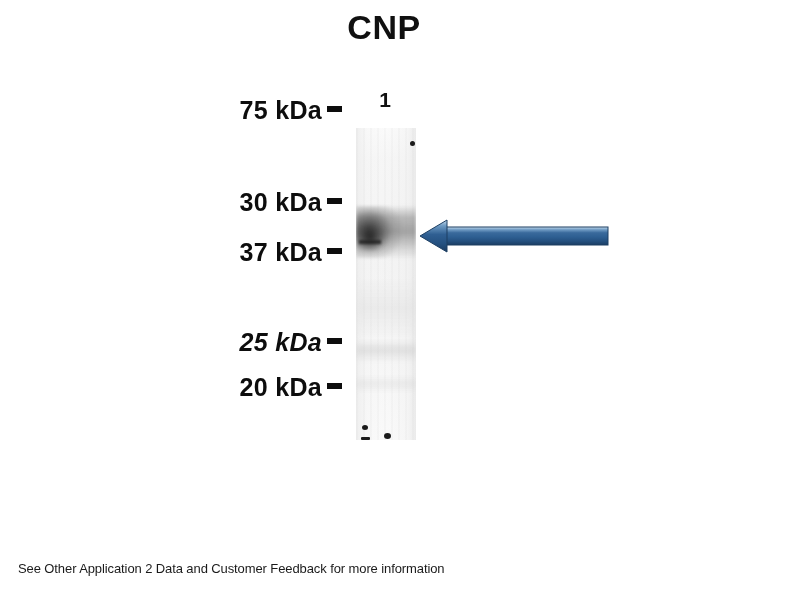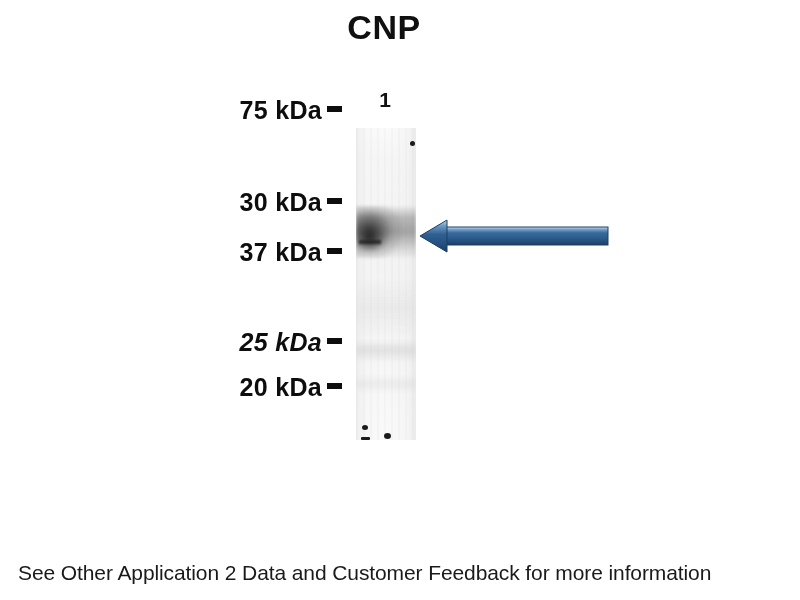--- a/index.html
+++ b/index.html
@@ -218,21 +218,21 @@
     width: 192px;
     height: 42px;
   }
 
   
   .caption {
     position: absolute;
     left: 18px;
     top: 561px;
     width: 770px;
-    font-size: 21px;
+    font-size: 13px;
     color: #1a1a1a;
     font-family: "Liberation Sans", sans-serif;
     letter-spacing: -0.1px;
     white-space: nowrap;
   }
 </style>
 </head>
 <body>
 
 <div id="figure">

